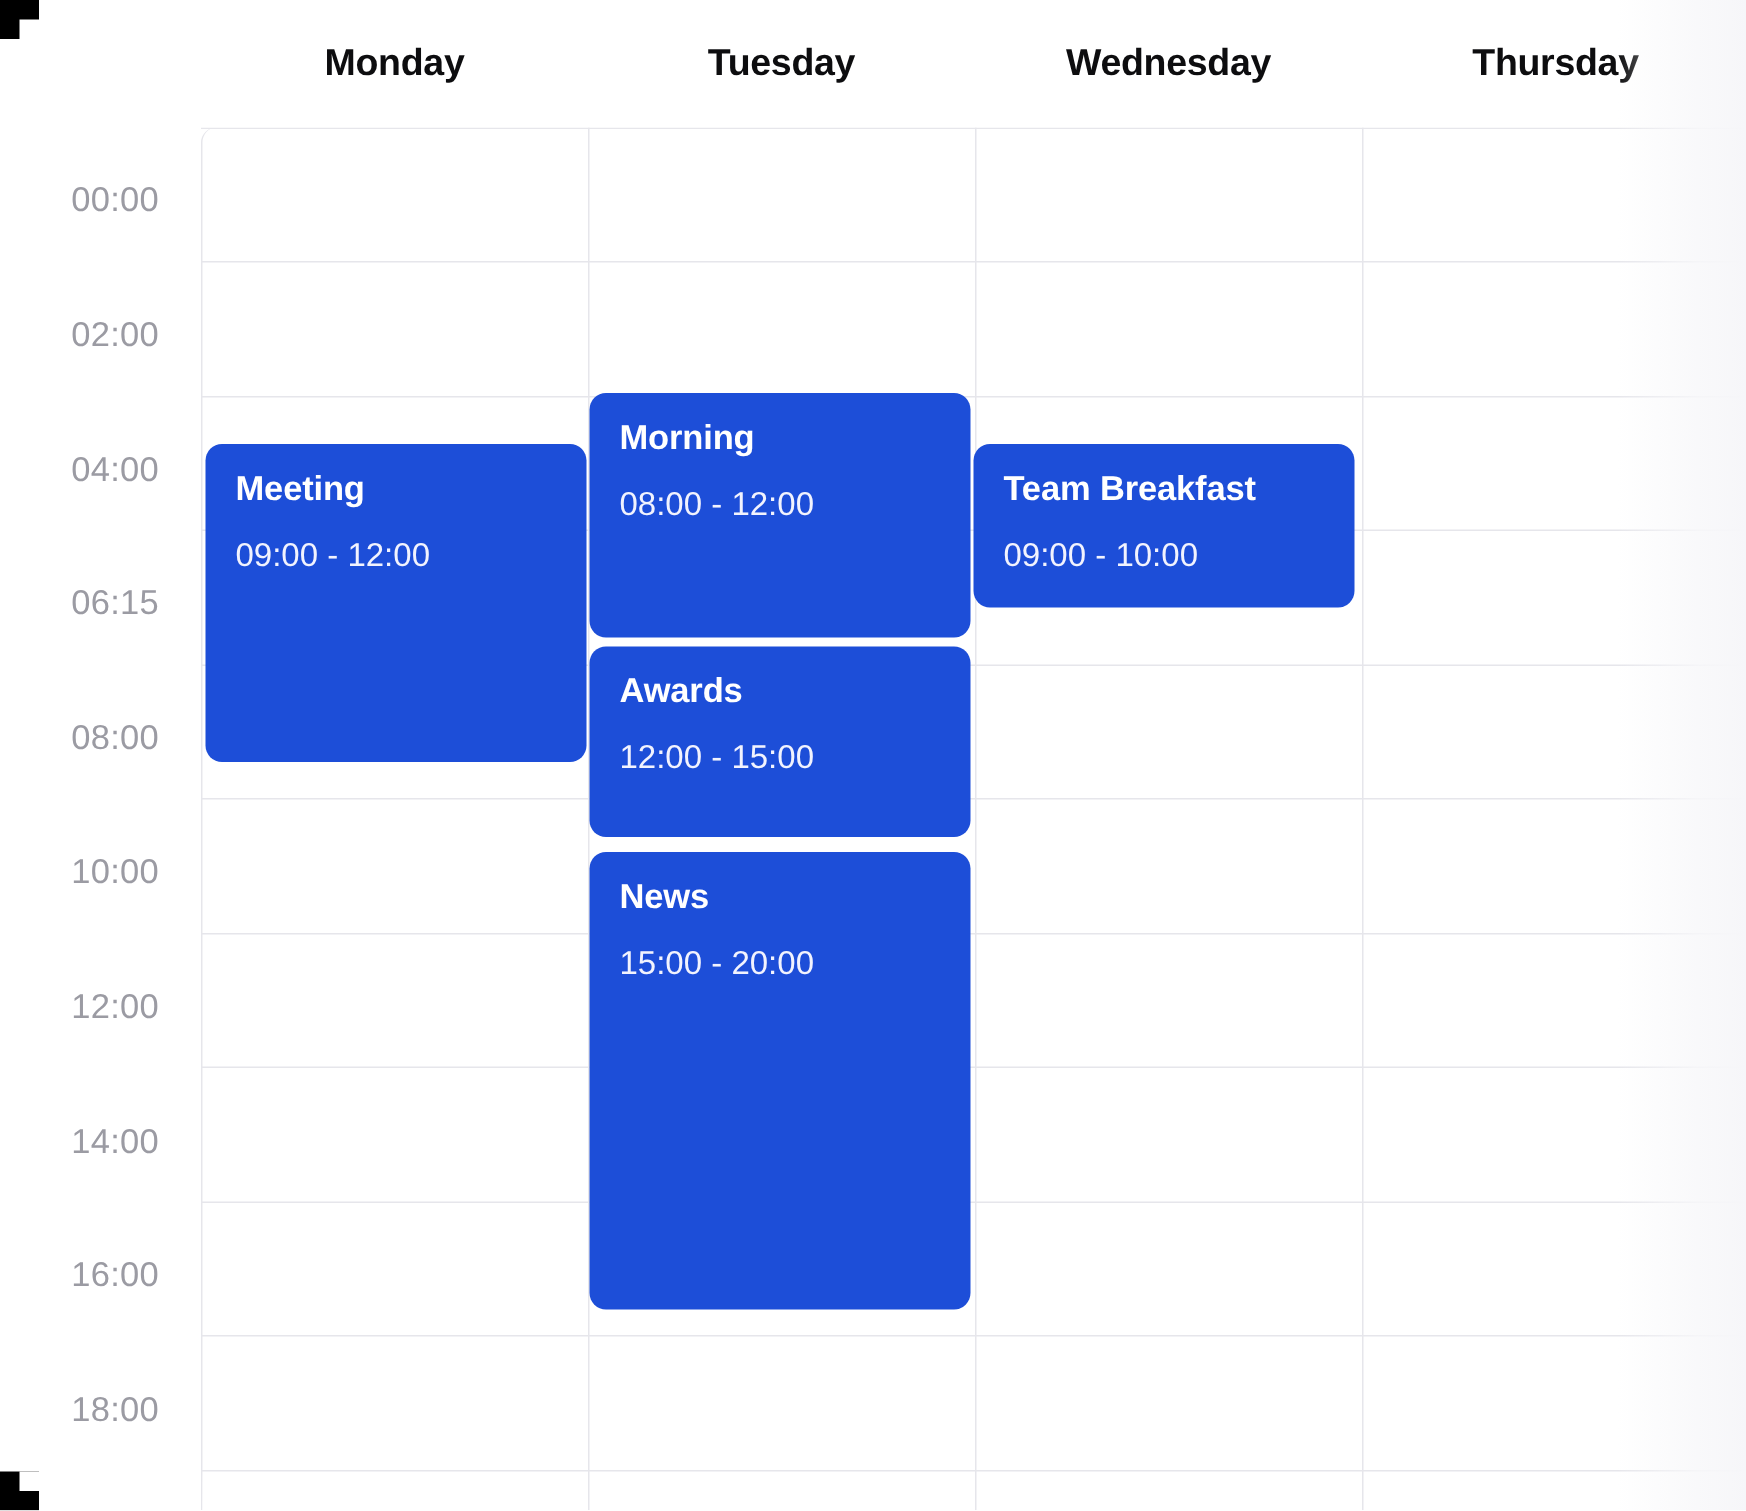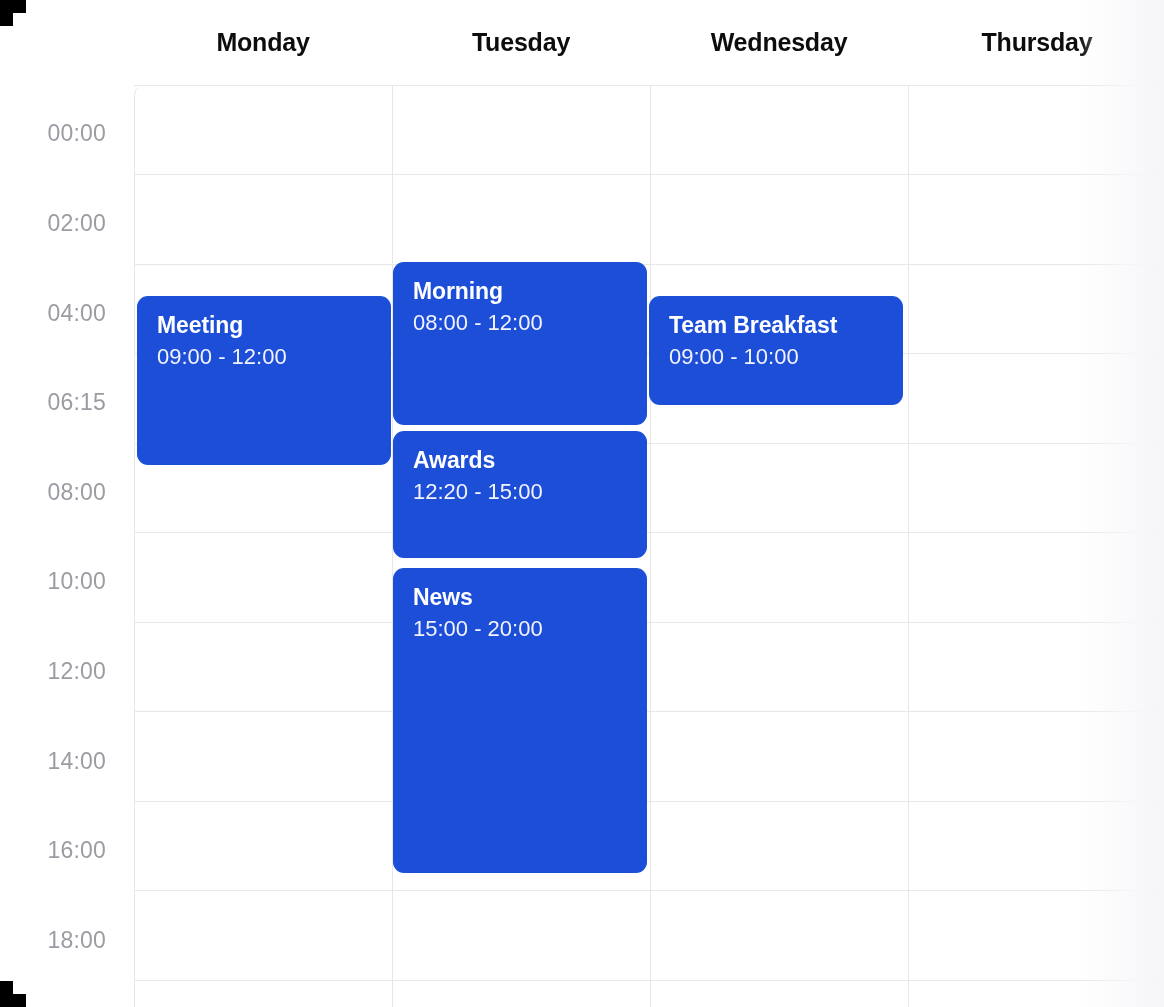--- a/index.html
+++ b/index.html
@@ -166,21 +166,21 @@
     font-weight: 700;
     line-height: 1.18;
     letter-spacing: -0.1px;
     white-space: nowrap;
     color: #ffffff;
   }
   .event-time {
     font-size: 22px;
     font-weight: 400;
     line-height: 1.35;
-    margin-top: 3px;
+    margin-top: 16px;
     white-space: nowrap;
     color: #f2f3fe;
   }
 </style>
 </head>
 <body>
 
 <div id="calendar-app">
 
   <div id="day-header">
@@ -226,33 +226,33 @@
     <div class="grid-row-line" style="top:895px;"></div>
 
     <div class="grid-col first" style="left:0px;"></div>
     <div class="grid-col" style="left:258px;"></div>
     <div class="grid-col" style="left:516px;"></div>
     <div class="grid-col" style="left:774px;"></div>
   </div>
 
   <div id="events-layer">
 
-    <div class="event" style="left:3px; top:296px; width:254px; height:169px;">
+    <div class="event" style="left:3px; top:296px; width:254px; height:212px;">
       <div class="event-title">Meeting</div>
       <div class="event-time">09:00 - 12:00</div>
     </div>
 
     <div class="event" style="left:259px; top:262px; width:254px; height:163px;">
       <div class="event-title">Morning</div>
       <div class="event-time">08:00 - 12:00</div>
     </div>
 
     <div class="event" style="left:259px; top:431px; width:254px; height:127px;">
       <div class="event-title">Awards</div>
-      <div class="event-time">12:20 - 15:00</div>
+      <div class="event-time">12:00 - 15:00</div>
     </div>
 
     <div class="event" style="left:259px; top:568px; width:254px; height:305px;">
       <div class="event-title">News</div>
       <div class="event-time">15:00 - 20:00</div>
     </div>
 
     <div class="event" style="left:515px; top:296px; width:254px; height:109px;">
       <div class="event-title">Team Breakfast</div>
       <div class="event-time">09:00 - 10:00</div>

